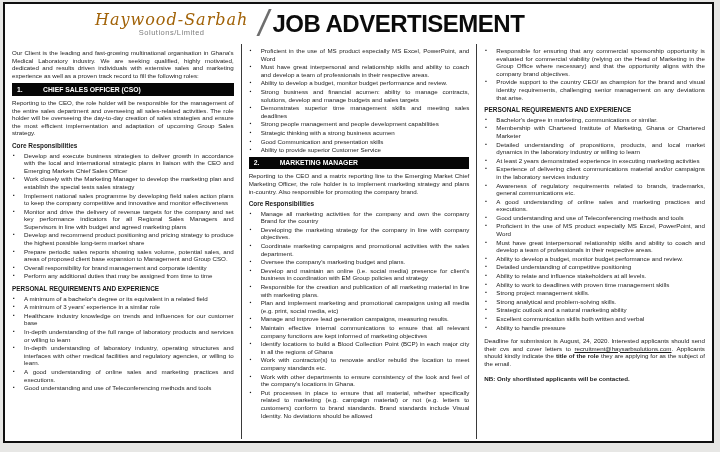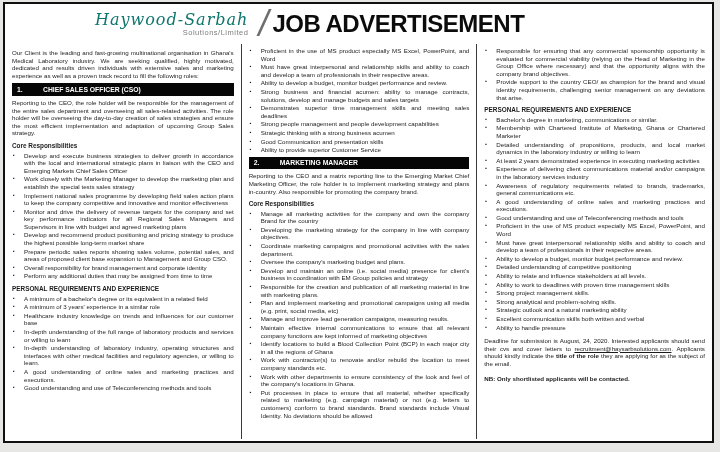--- a/index.html
+++ b/index.html
@@ -1,21 +1,21 @@
 <!DOCTYPE html>
 <html><head>
 <meta charset="utf-8">
 <style>
   html,body{margin:0;padding:0;}
   body{width:720px;height:452px;background:#e7e7e5;font-family:"Liberation Sans",sans-serif;position:relative;overflow:hidden;}
   .page{position:absolute;left:3px;top:2px;width:711px;height:441px;background:#ffffff;border:2px solid #101010;box-sizing:border-box;}
   .header{height:40px;display:flex;align-items:center;}
   .logo{margin-left:90px;text-align:center;line-height:1;}
-  .logo-script{font-family:"DejaVu Serif",serif;font-style:italic;font-size:16px;color:#0f766e;letter-spacing:1px;white-space:nowrap;}
-  .logo-sub{font-size:7.5px;color:#7d7d7d;margin-top:1px;letter-spacing:.5px;text-align:right;}
+  .logo-script{font-family:"DejaVu Serif",serif;font-style:italic;font-size:16px;color:#a16207;letter-spacing:1px;white-space:nowrap;}
+  .logo-sub{font-size:7.5px;color:#7d7d7d;margin-top:1px;letter-spacing:.5px;}
   .big-slash{font-size:36px;color:#6e6e6e;margin:0 4px 0 10px;font-style:italic;font-weight:200;line-height:1;}
   .title{font-size:24px;font-weight:800;color:#0c0c0c;letter-spacing:-.5px;white-space:nowrap;}
   .columns{display:flex;height:395px;}
   .col{width:33.333%;box-sizing:border-box;padding:3px 7px 0 7px;overflow:hidden;font-size:6.2px;line-height:7.6px;color:#1c1c1c;}
   .col + .col{border-left:1px solid #3a3a3a;}
   .para{text-align:justify;margin:2px 0 4px 0;}
   .section-bar{display:flex;background:#060606;color:#fff;font-weight:bold;font-size:6.8px;padding:2.5px 5px;margin:3px 0;align-items:center;}
   .section-bar .num{width:26px;flex:0 0 26px;}
   .heading{font-weight:bold;margin:5px 0 2px 0;font-size:6.4px;}
   .bullet{display:flex;margin-bottom:1px;}

